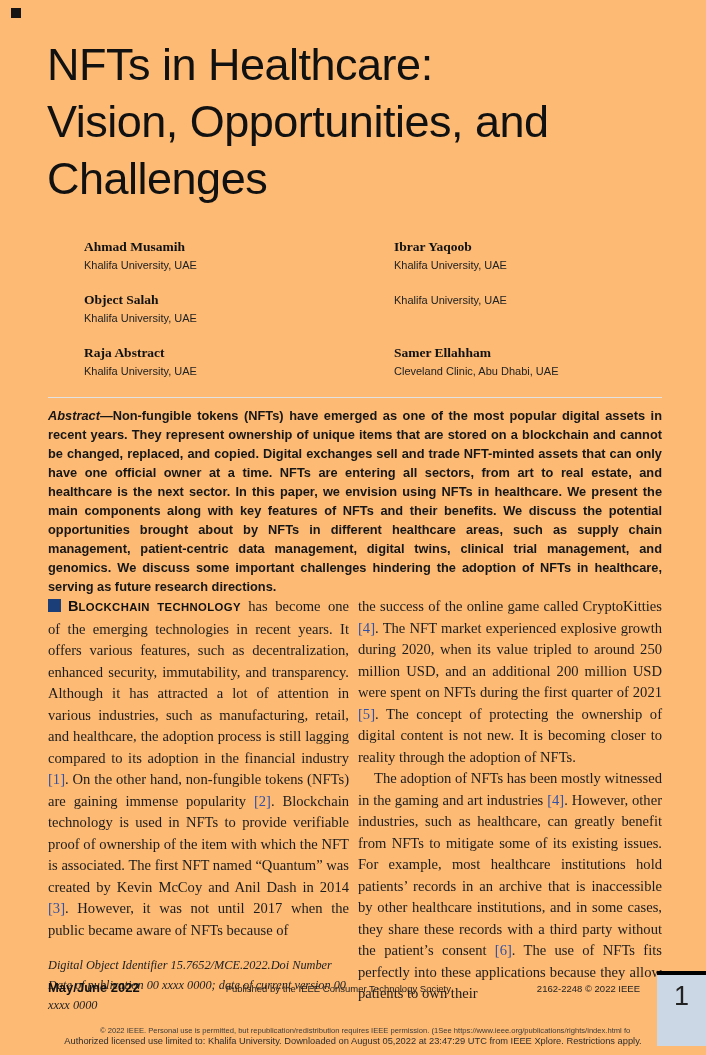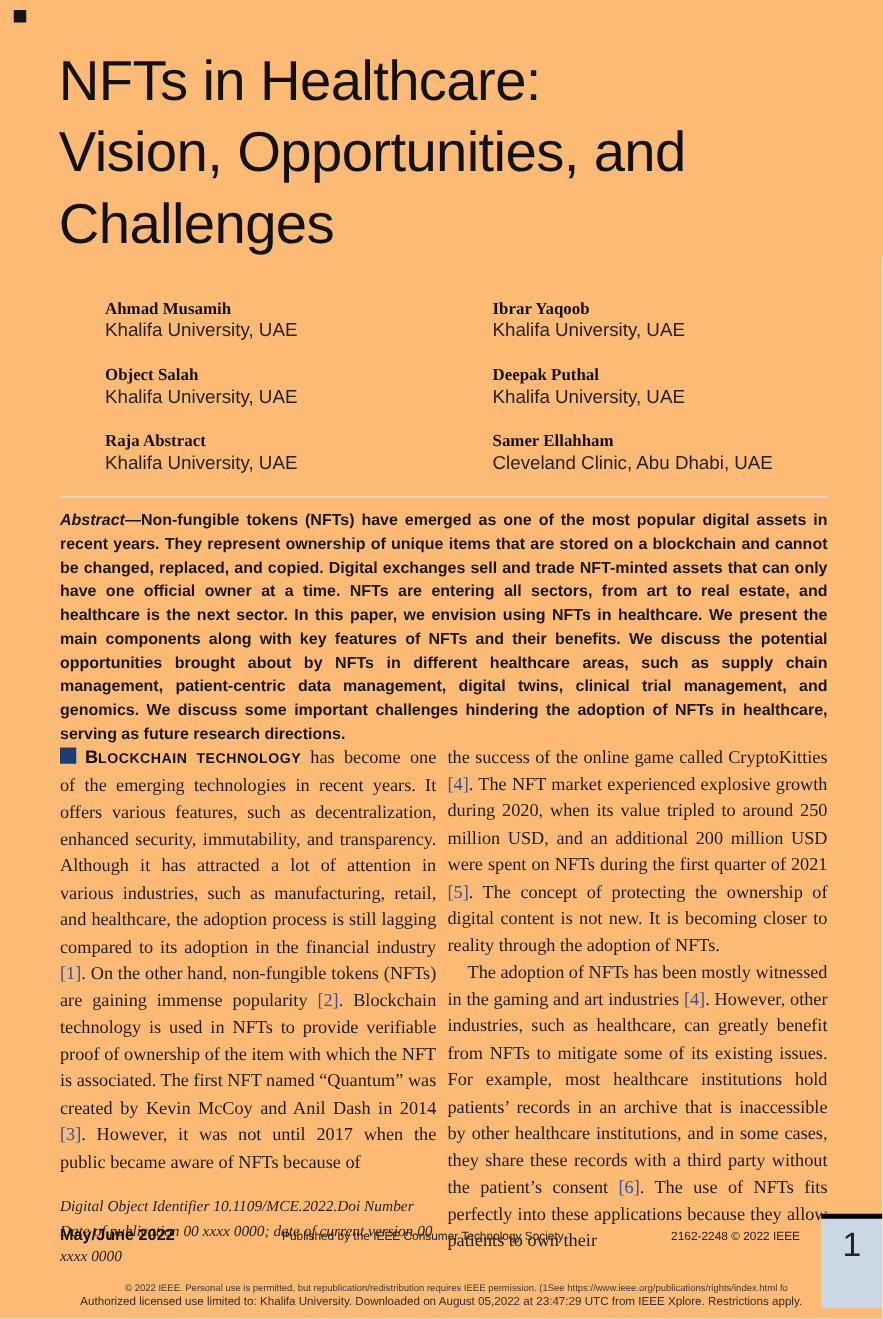--- a/index.html
+++ b/index.html
@@ -5,21 +5,21 @@
   html,body{margin:0;padding:0;background:#ffffff;}
   .page{position:relative;width:706px;height:1055px;background:#fdba74;overflow:hidden;
         font-family:"Liberation Serif",serif;color:#1c1c1c;}
   .corner-mark{position:absolute;left:11px;top:8px;width:10px;height:10px;background:#151515;}
   .title{position:absolute;left:47px;top:36px;width:620px;
          font-family:"Liberation Sans",sans-serif;font-size:45px;line-height:57px;
          font-weight:400;color:#111;letter-spacing:-0.5px;}
   .authors{position:absolute;left:48px;top:238px;width:612px;
            display:grid;grid-template-columns:310px 1fr;row-gap:17px;margin-left:36px;}
   .author .name{font-family:"Liberation Serif",serif;font-weight:700;font-size:13.5px;line-height:18px;color:#111;}
-  .author .affil{font-family:"Liberation Sans",sans-serif;font-size:15px;line-height:18px;color:#222;}
+  .author .affil{font-family:"Liberation Sans",sans-serif;font-size:11px;line-height:18px;color:#222;}
   .abstract-rule{position:absolute;left:48px;top:397px;width:614px;border-top:1px solid #e2e2e2;}
   .abstract{position:absolute;left:48px;top:406px;width:614px;
             font-family:"Liberation Sans",sans-serif;font-weight:700;font-size:12.8px;
             line-height:19px;text-align:justify;color:#161616;}
   .abstract .abstract-label{font-style:italic;margin-top:16px;}
   .col{position:absolute;top:596px;font-size:14.6px;line-height:21.5px;text-align:justify;color:#1c1c1c;}
   .col-left{left:48px;width:301px;}
   .col-right{left:358px;width:304px;}
   .col p{margin:0;}
   .col p.indent{text-indent:16px;}
@@ -67,41 +67,40 @@
     </div>
     <div class="author">
       <div class="name">Ibrar Yaqoob</div>
       <div class="affil">Khalifa University, UAE</div>
     </div>
     <div class="author">
       <div class="name">Object Salah</div>
       <div class="affil">Khalifa University, UAE</div>
     </div>
     <div class="author">
-      <div class="name">Deepak Puthal</div>
       <div class="affil">Khalifa University, UAE</div>
     </div>
     <div class="author">
       <div class="name">Raja Abstract</div>
       <div class="affil">Khalifa University, UAE</div>
     </div>
     <div class="author">
       <div class="name">Samer Ellahham</div>
       <div class="affil">Cleveland Clinic, Abu Dhabi, UAE</div>
     </div>
   </div>
 
   <div class="abstract-rule"></div>
 
   <div class="abstract"><span class="abstract-label">Abstract—</span><span>Non-fungible tokens (NFTs) have emerged as one of the most popular digital assets in recent years. They represent ownership of unique items that are stored on a blockchain and cannot be changed, replaced, and copied. Digital exchanges sell and trade NFT-minted assets that can only have one official owner at a time. NFTs are entering all sectors, from art to real estate, and healthcare is the next sector. In this paper, we envision using NFTs in healthcare. We present the main components along with key features of NFTs and their benefits. We discuss the potential opportunities brought about by NFTs in different healthcare areas, such as supply chain management, patient-centric data management, digital twins, clinical trial management, and genomics. We discuss some important challenges hindering the adoption of NFTs in healthcare, serving as future research directions.</span></div>
 
   <div class="col col-left">
     <p><span class="lead-square"></span><span class="lead-initial">B</span><span class="lead-rest">LOCKCHAIN TECHNOLOGY</span> <span>has become one of the emerging technologies in recent years. It offers various features, such as decentralization, enhanced security, immutability, and transparency. Although it has attracted a lot of attention in various industries, such as manufacturing, retail, and healthcare, the adoption process is still lagging compared to its adoption in the financial industry <span class="ref">[1]</span>. On the other hand, non-fungible tokens (NFTs) are gaining immense popularity <span class="ref">[2]</span>. Blockchain technology is used in NFTs to provide verifiable proof of ownership of the item with which the NFT is associated. The first NFT named “Quantum” was created by Kevin McCoy and Anil Dash in 2014 <span class="ref">[3]</span>. However, it was not until 2017 when the public became aware of NFTs because of</span></p>
     <div class="footnote">
-      <div>Digital Object Identifier 10.1109/MCE.2022.Doi Number</div>
+      <div>Digital Object Identifier 15.7652/MCE.2022.Doi Number</div>
       <div>Date of publication 00 xxxx 0000; date of current version 00 xxxx 0000</div>
     </div>
   </div>
 
   <div class="col col-right">
     <p>the success of the online game called CryptoKitties <span class="ref">[4]</span>. The NFT market experienced explosive growth during 2020, when its value tripled to around 250 million USD, and an additional 200 million USD were spent on NFTs during the first quarter of 2021 <span class="ref">[5]</span>. The concept of protecting the ownership of digital content is not new. It is becoming closer to reality through the adoption of NFTs.</p>
     <p class="indent">The adoption of NFTs has been mostly witnessed in the gaming and art industries <span class="ref">[4]</span>. However, other industries, such as healthcare, can greatly benefit from NFTs to mitigate some of its existing issues. For example, most healthcare institutions hold patients’ records in an archive that is inaccessible by other healthcare institutions, and in some cases, they share these records with a third party without the patient’s consent <span class="ref">[6]</span>. The use of NFTs fits perfectly into these applications because they allow patients to own their</p>
   </div>
 
   <div class="footer-row">

